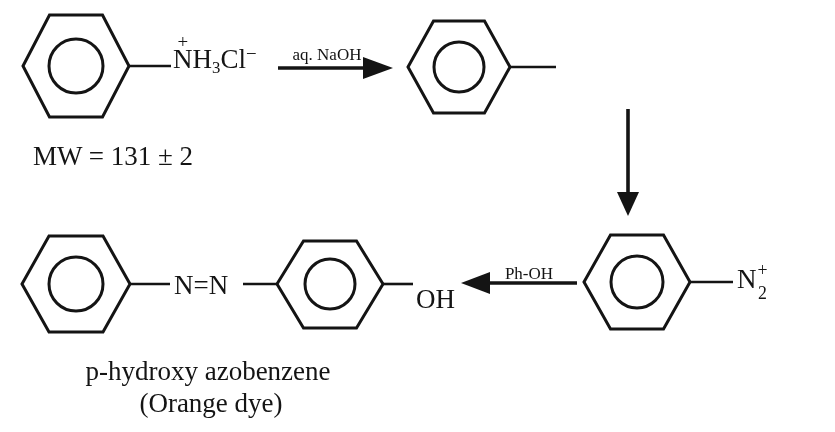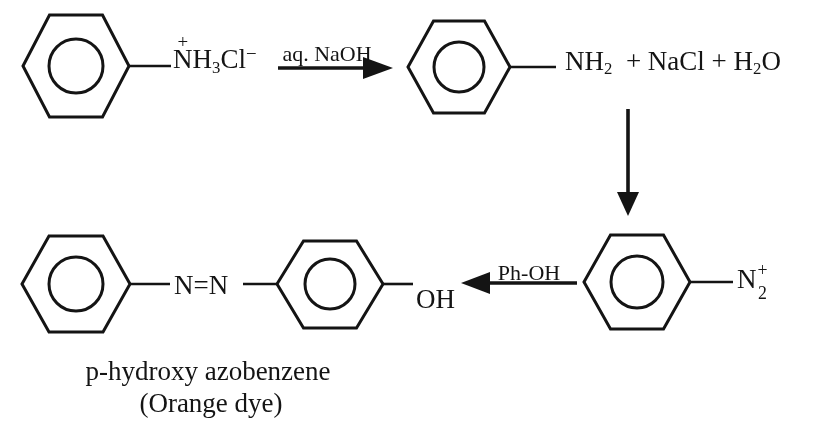--- a/index.html
+++ b/index.html
@@ -9,21 +9,21 @@
   }
   .art{position:absolute;left:0;top:0;}
   .hex,.ringc{fill:none;stroke:#141414;stroke-width:3;}
   .bond{stroke:#141414;stroke-width:2.6;}
   .shaft{stroke:#141414;stroke-width:3.6;}
   .head{fill:#141414;stroke:none;}
   .txt{
     position:absolute;font-size:27px;line-height:1;white-space:pre;
     transform:translateY(-50%);
   }
-  .small{font-size:22px;}
+  .small{font-size:17px;}
   .c{transform:translate(-50%,-50%);}
   .sub{font-size:0.62em;vertical-align:-0.28em;}
   .sup{font-size:0.7em;vertical-align:0.42em;}
   .has-above{position:relative;display:inline-block;}
   .above{
     position:absolute;left:50%;top:-0.68em;transform:translateX(-50%);
     font-size:0.7em;
   }
   .stack{
     display:inline-flex;flex-direction:column;align-items:center;
@@ -74,24 +74,24 @@
       <polygon class="head" points="628,216 617,192 639,192"></polygon>
     </g>
     <g>
       <line class="shaft" x1="577" y1="283" x2="486" y2="283"></line>
       <polygon class="head" points="461,283 490,272 490,294"></polygon>
     </g>
   </svg>
 
   <div class="txt" style="left:173px;top:61px"><span class="has-above">N<span class="above">+</span></span><span>H</span><span class="sub">3</span><span>Cl</span><span class="sup">−</span></div>
 
+  <div class="txt" style="left:33px;top:156px">MW = 131 ± 2</div>
 
   <div class="txt small c" style="left:327px;top:54px">aq. NaOH</div>
 
-  <div class="txt" style="left:565px;top:63px"><span>NH</span><span class="sub">2</span><span>  + NaCl + H</span><span class="sub">2</span><span>O</span></div>
 
 
   <div class="txt" style="left:737px;top:282px"><span>N</span><span class="stack"><span>+</span><span>2</span></span></div>
 
   <div class="txt small c" style="left:529px;top:273px">Ph-OH</div>
 
   <div class="txt" style="left:174px;top:285px">N=N</div>
 
   <div class="txt" style="left:416px;top:299px">OH</div>
 

